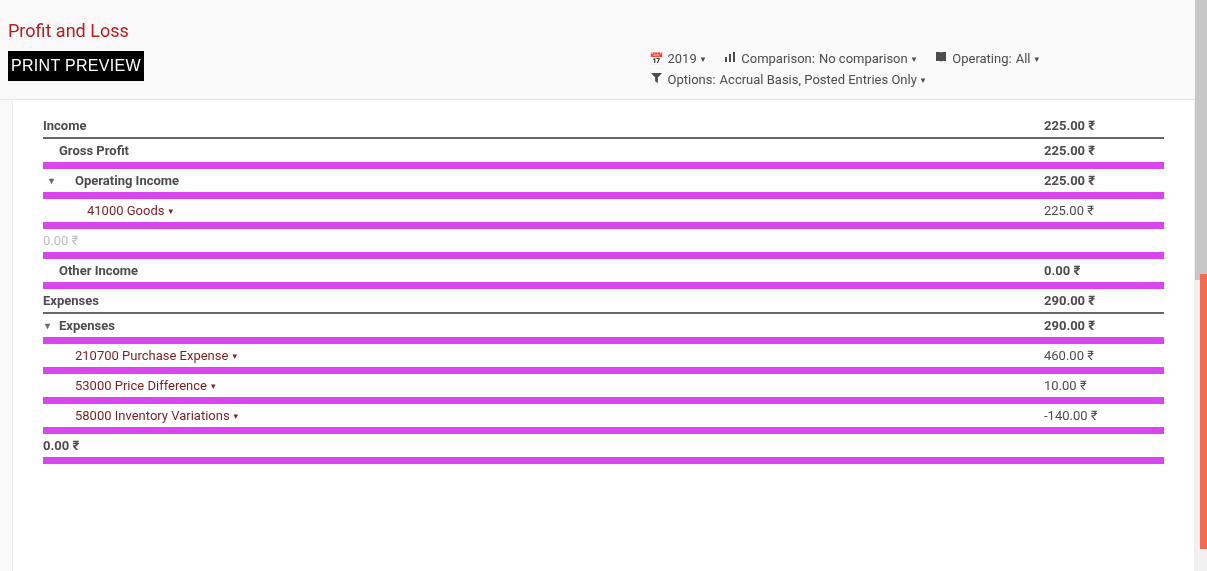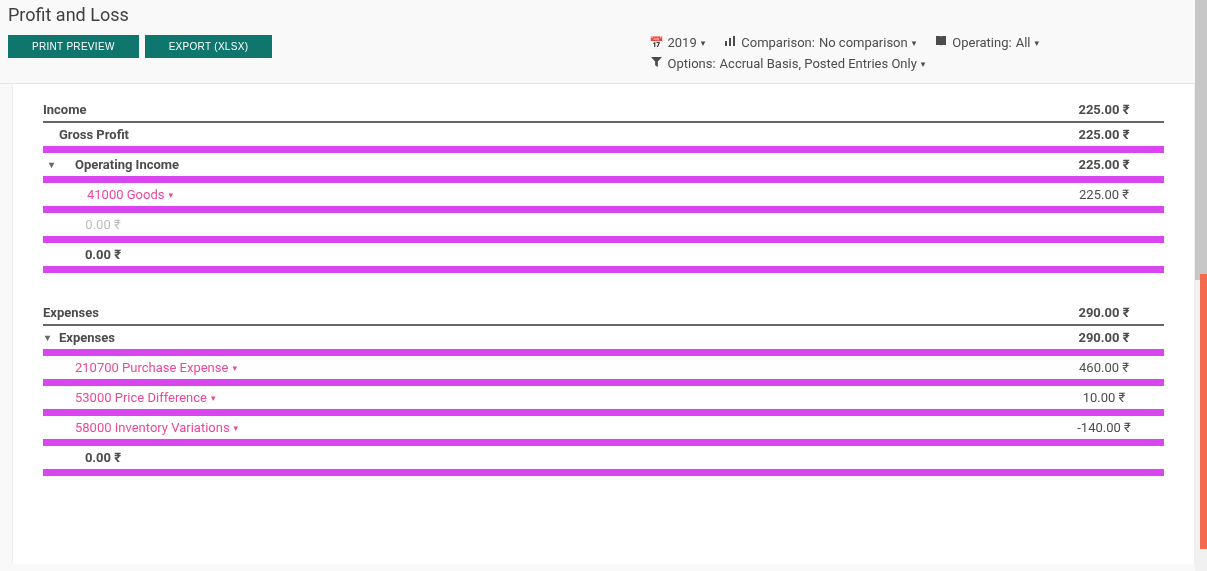--- a/index.html
+++ b/index.html
@@ -1,52 +1,51 @@
 <!DOCTYPE html>
 <html><head>
 <meta charset="utf-8">
 <style>
   * { box-sizing: border-box; margin: 0; padding: 0; }
   body { font-family: -apple-system, BlinkMacSystemFont, "Segoe UI", Roboto, "Helvetica Neue", Arial, sans-serif; font-size: 13px; color: #4c4c4c; background: #f9f9f9; width: 1207px; height: 571px; overflow: hidden; position: relative; }
-  .page-title { font-size: 18px; color: #404040; font-weight: 400; padding: 4px 8px 10px 8px; }
+  .page-title { font-size: 18px; color: #b91c1c; font-weight: 400; padding: 20px 8px 10px 8px; }
   .toolbar { display: flex; align-items: flex-start; padding: 0 8px 12px 8px; border-bottom: 1px solid #e5e5e5; }
   .toolbar-left { display: flex; gap: 6px; }
-  .btn { background: #0f766e; color: #fff; border: none; padding: 6px 24px; font-size: 10px; font-weight: 500; letter-spacing: .3px; cursor: pointer; text-transform: uppercase; }
+  .btn { background: #000000; color: #fff; border: none; padding: 6px 3px; font-size: 16px; font-weight: 500; letter-spacing: .3px; cursor: pointer; text-transform: uppercase; }
   .toolbar-right { margin-left: auto; display: flex; flex-direction: column; align-items: flex-start; gap: 6px; padding-right: 160px; color: #4c4c4c; font-size: 13px; }
   .filter-row { display: flex; gap: 18px; align-items: center; }
   .filter { display: inline-flex; align-items: center; gap: 4px; cursor: pointer; color: #4c4c4c; }
   .filter .caret { font-size: 9px; }
   .icon { display: inline-block; width: 14px; text-align: center; font-size: 12px; }
   .report-area { background: #fff; margin: 0 12px 0 12px; padding: 14px 30px 0 30px; height: 480px; border-left: 1px solid #eee; border-right: 1px solid #eee; }
-  .section { margin-bottom: 28px; }
+  .section { }
   .row { display: flex; align-items: center; border-bottom: 7px solid #d946ef; padding: 4px 0; min-height: 22px; }
   .row .label-cell { flex: 1; display: flex; align-items: center; }
-  .row .value-cell { min-width: 120px; text-align: center; white-space: nowrap; }
+  .row .value-cell { min-width: 120px; text-align: left; white-space: nowrap; }
   .row.header-row { font-weight: 700; border-bottom: 2px solid #666; }
   .row.bold { font-weight: 700; }
   .row .indent-1 { padding-left: 16px; }
   .row .indent-2 { padding-left: 32px; }
   .row .indent-3 { padding-left: 44px; }
   .caret-open { display: inline-block; width: 12px; font-size: 10px; color: #6a6a6a; }
-  .acct-link { color: #ec4899; cursor: pointer; display: inline-flex; align-items: center; gap: 4px; }
+  .acct-link { color: #7f1d1d; cursor: pointer; display: inline-flex; align-items: center; gap: 4px; }
   .acct-link .mini-caret { font-size: 9px; }
   .muted { color: #bdbdbd; }
   .scrollbar-v { position: absolute; right: 0; top: 0; width: 12px; height: 100%; background: #f1f1f1; }
   .scrollbar-v .thumb { background: #c7c7c7; width: 100%; }
   .accent-bar { position: absolute; right: 0; top: 274px; width: 7px; height: 275px; background: #f46a4e; }
 </style>
 </head>
 <body>
 
 <div class="page-title">Profit and Loss</div>
 
 <div class="toolbar">
   <div class="toolbar-left">
     <button class="btn">PRINT PREVIEW</button>
-    <button class="btn">EXPORT (XLSX)</button>
   </div>
   <div class="toolbar-right">
     <div class="filter-row">
       <span class="filter">
         <span class="icon">📅</span>
         <span>2019</span>
         <span class="caret">▾</span>
       </span>
       <span class="filter">
         <span class="icon">
@@ -110,20 +109,21 @@
           <span>41000 Goods</span>
           <span class="mini-caret">▾</span>
         </span>
       </div>
       <div class="value-cell">225.00 ₹</div>
     </div>
     <div class="row">
       <div class="value-cell muted">0.00 ₹</div>
     </div>
     <div class="row bold">
+      <div class="label-cell indent-1">Other Income</div>
       <div class="value-cell">0.00 ₹</div>
     </div>
   </div>
 
   <div class="section">
     <div class="row header-row">
       <div class="label-cell">Expenses</div>
       <div class="value-cell">290.00 ₹</div>
     </div>
     <div class="row bold">

